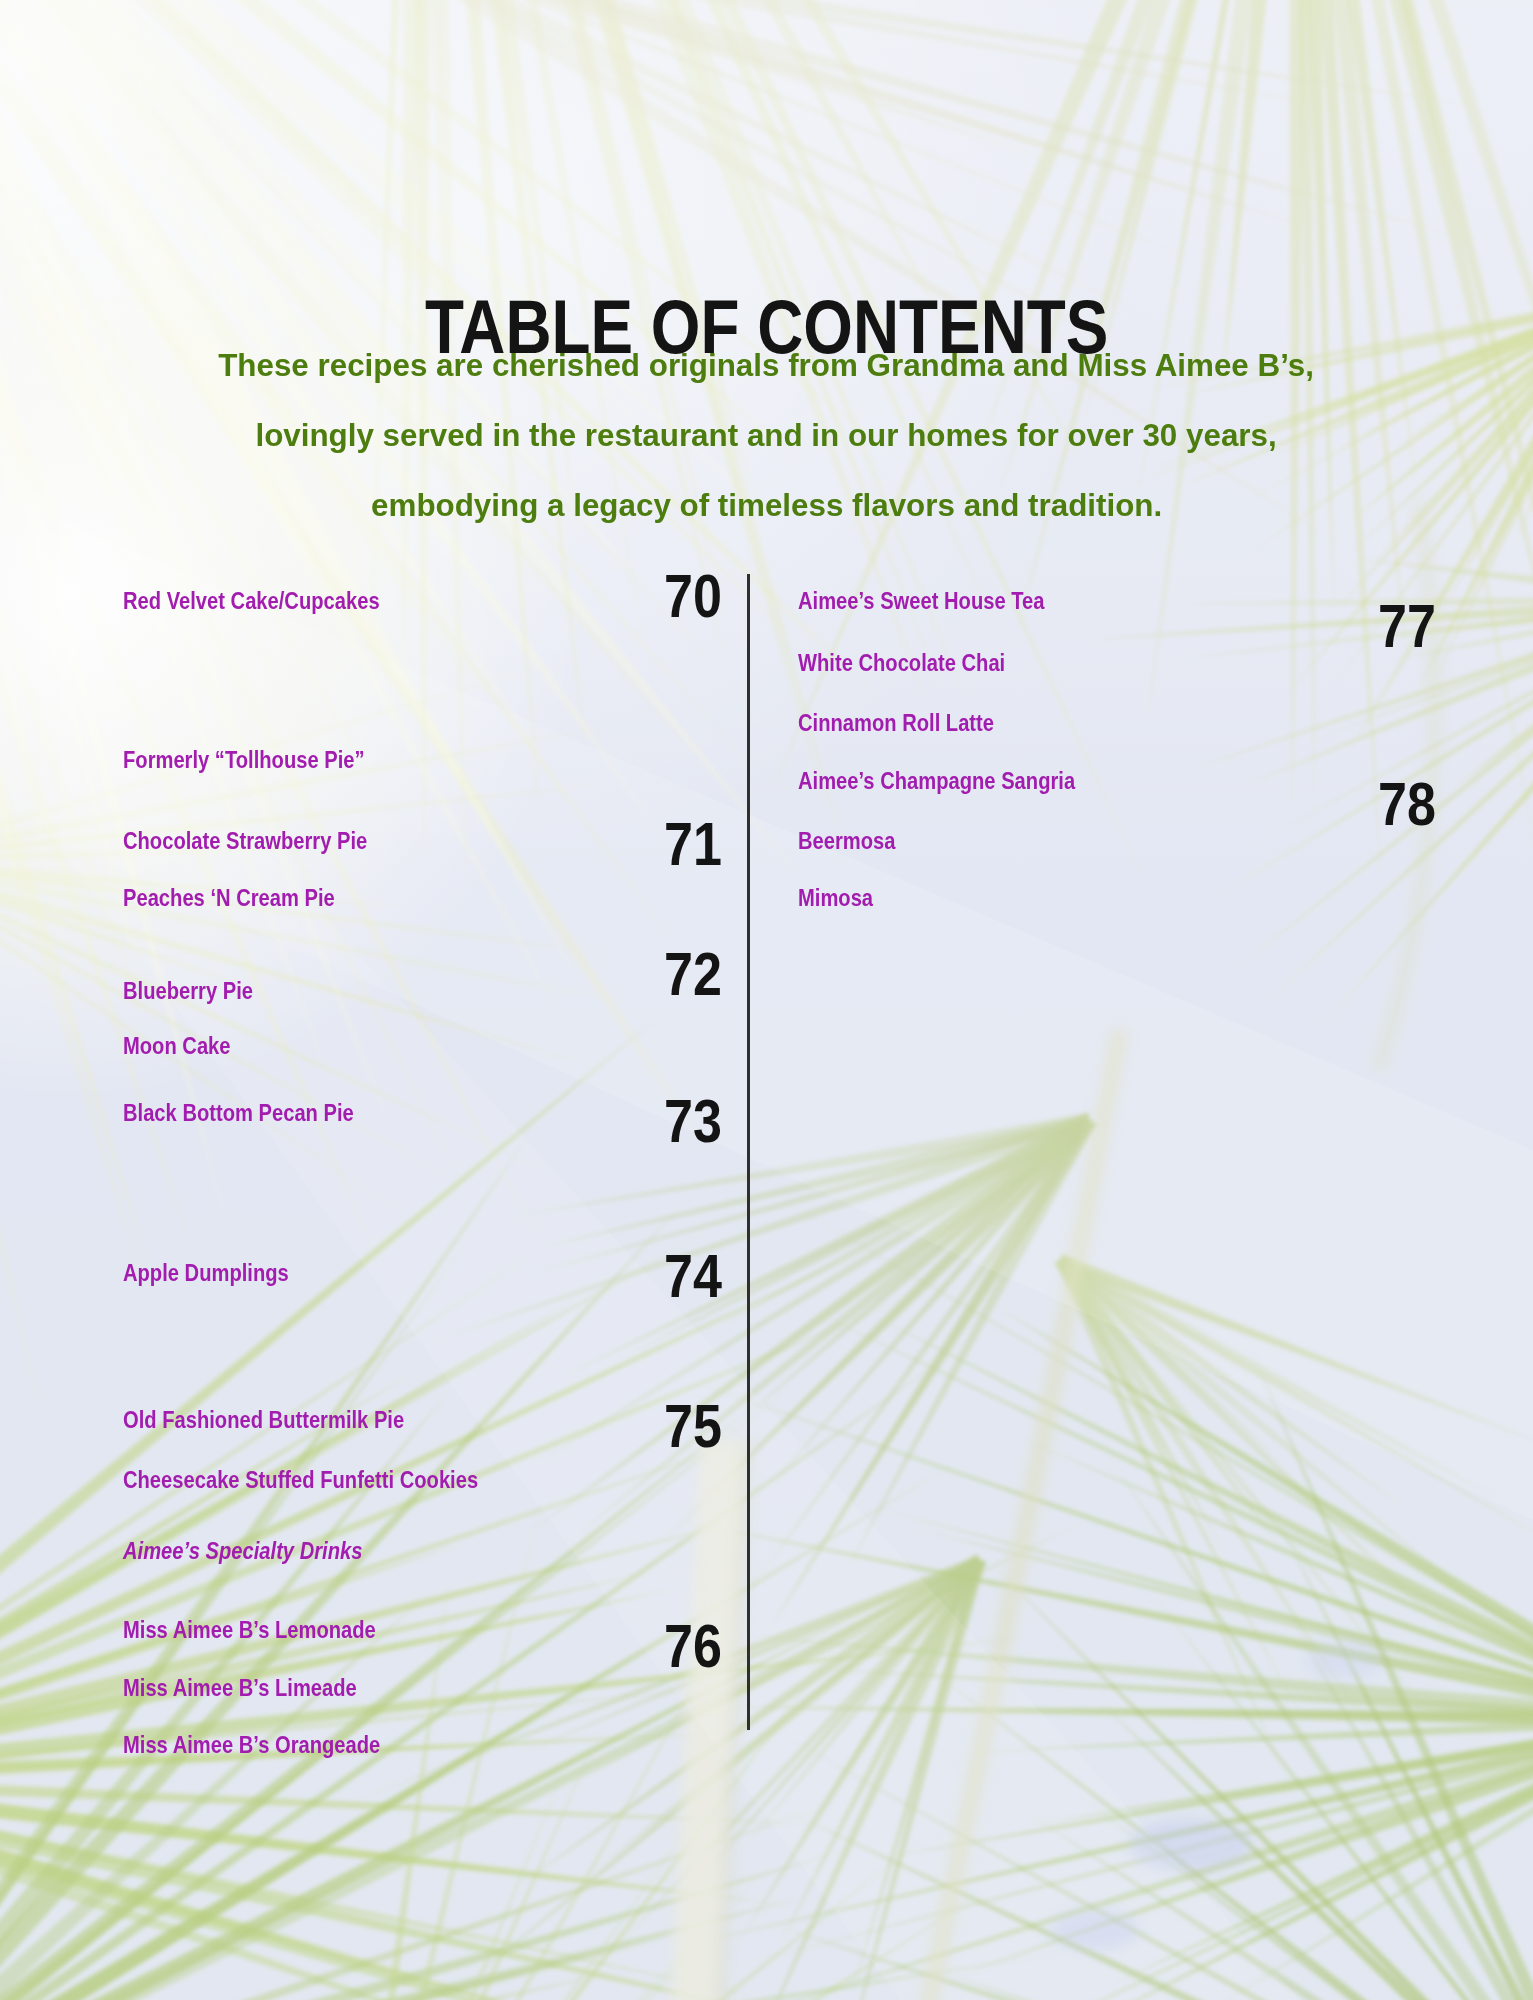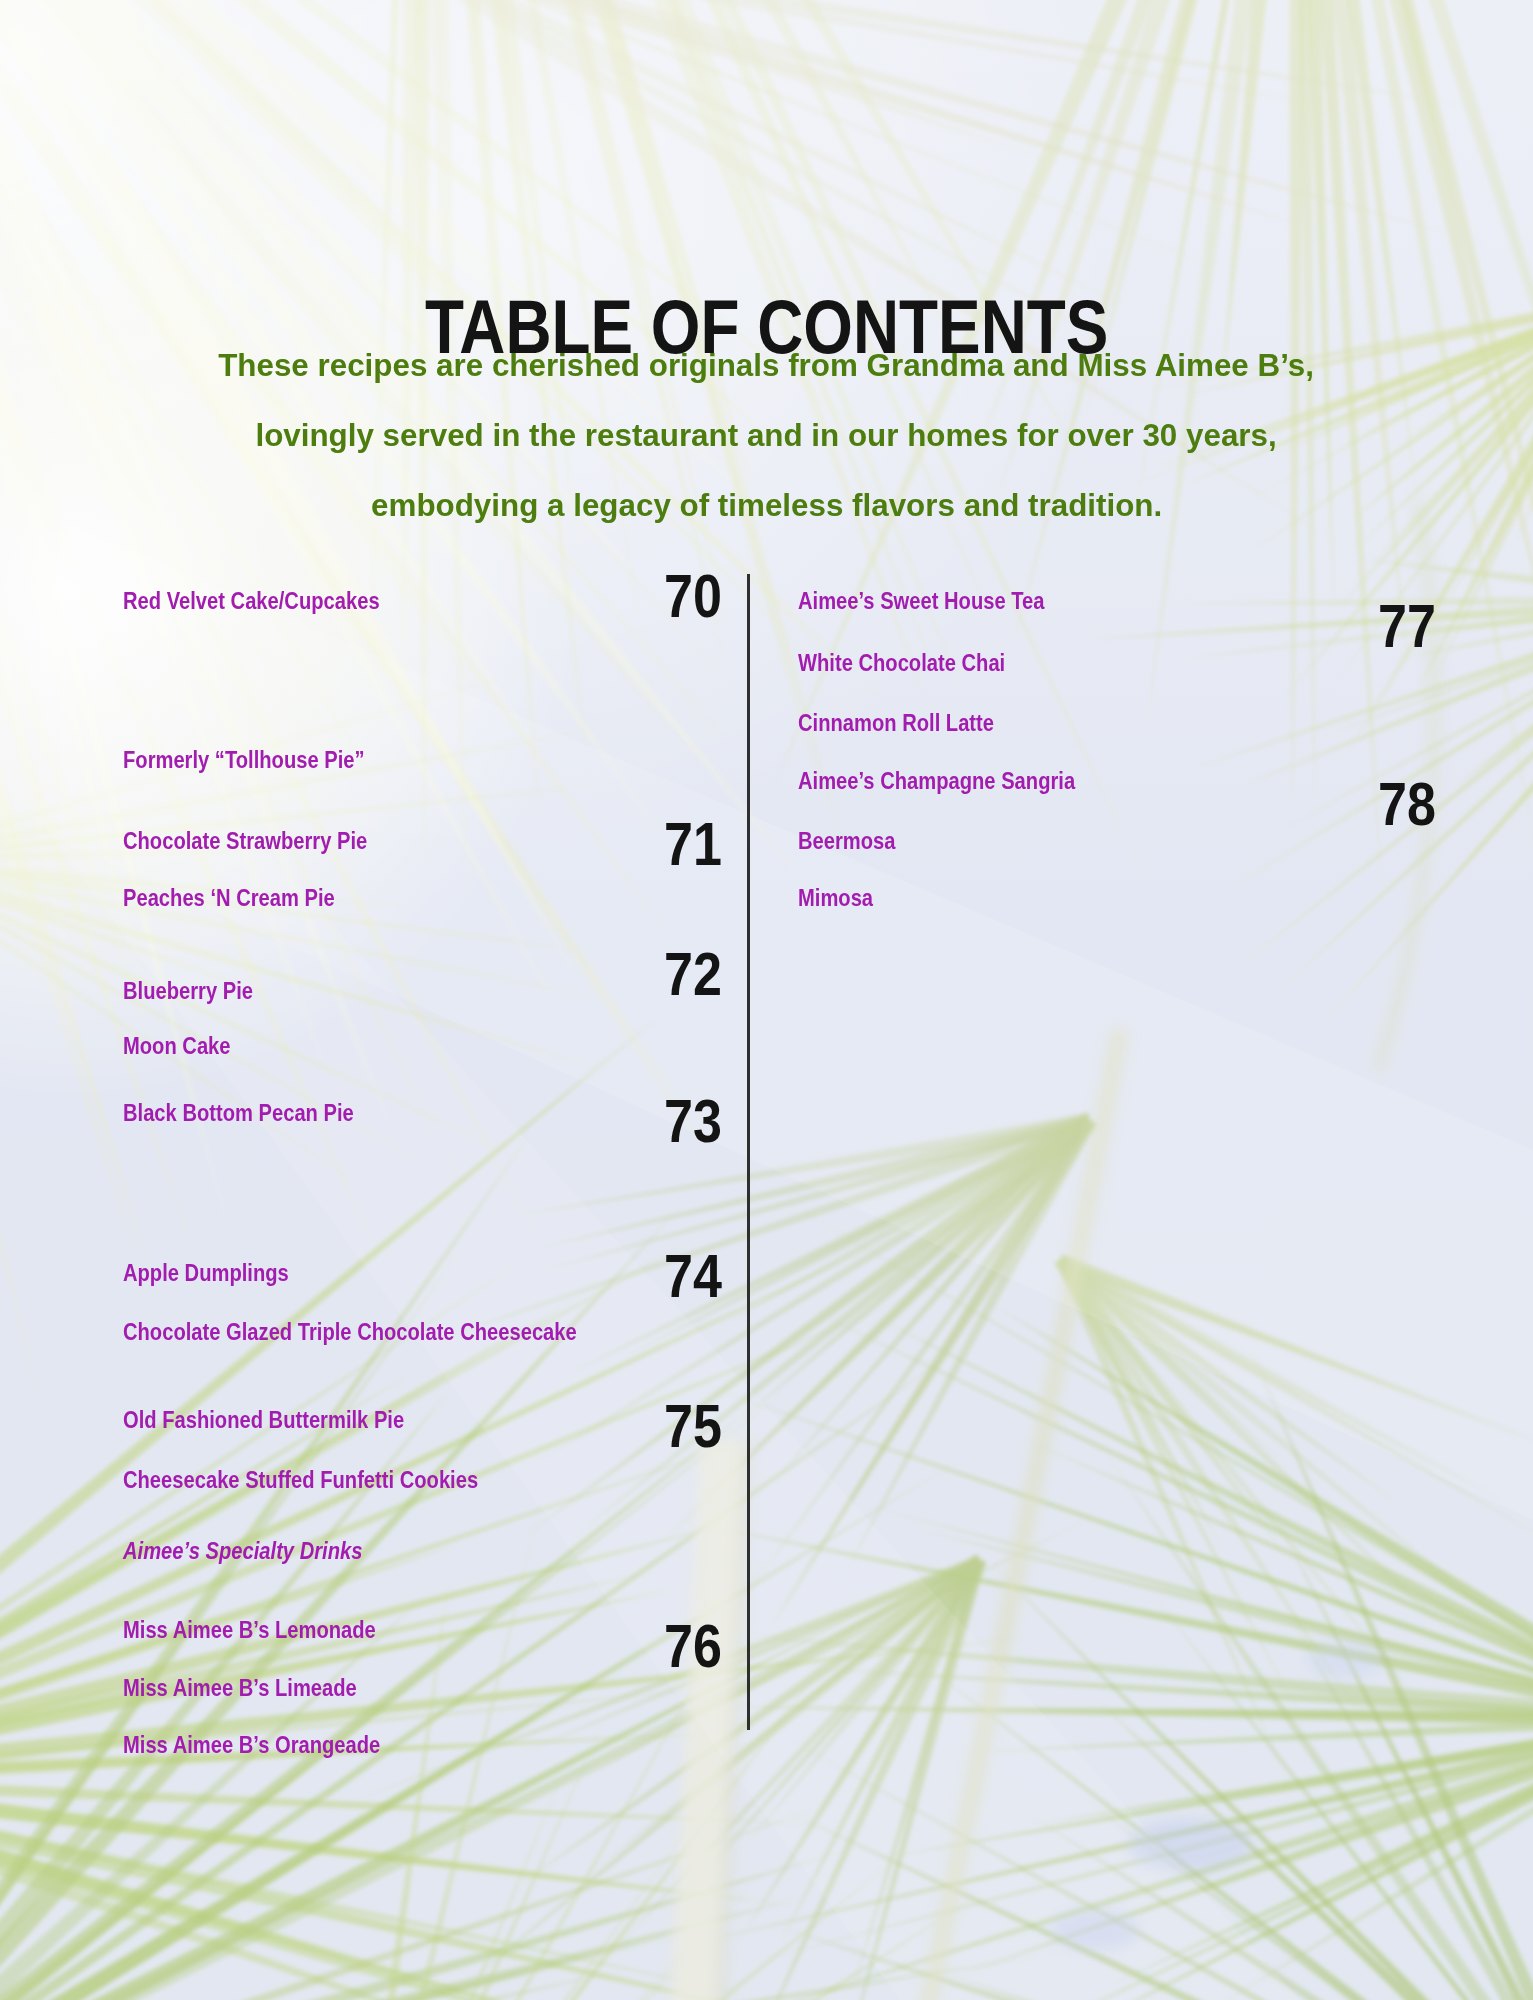--- a/index.html
+++ b/index.html
@@ -424,21 +424,20 @@
     <div class="divider"></div>
 
     <div class="item" style="top:589px"><span class="cx">Red Velvet Cake/Cupcakes</span></div>
     <div class="item" style="top:748px"><span class="cx">Formerly “Tollhouse Pie”</span></div>
     <div class="item" style="top:829px"><span class="cx">Chocolate Strawberry Pie</span></div>
     <div class="item" style="top:886px"><span class="cx">Peaches ‘N Cream Pie</span></div>
     <div class="item" style="top:979px"><span class="cx">Blueberry Pie</span></div>
     <div class="item" style="top:1034px"><span class="cx">Moon Cake</span></div>
     <div class="item" style="top:1101px"><span class="cx">Black Bottom Pecan Pie</span></div>
     <div class="item" style="top:1261px"><span class="cx">Apple Dumplings</span></div>
-    <div class="item" style="top:1320px"><span class="cx">Chocolate Glazed Triple Chocolate Cheesecake</span></div>
     <div class="item" style="top:1408px"><span class="cx">Old Fashioned Buttermilk Pie</span></div>
     <div class="item" style="top:1468px"><span class="cx">Cheesecake Stuffed Funfetti Cookies</span></div>
     <div class="item italic" style="top:1539px"><span class="cx">Aimee’s Specialty Drinks</span></div>
     <div class="item" style="top:1618px"><span class="cx">Miss Aimee B’s Lemonade</span></div>
     <div class="item" style="top:1676px"><span class="cx">Miss Aimee B’s Limeade</span></div>
     <div class="item" style="top:1733px"><span class="cx">Miss Aimee B’s Orangeade</span></div>
 
     <div class="num" style="left:664px;top:565px"><span class="cx">70</span></div>
     <div class="num" style="left:664px;top:813px"><span class="cx">71</span></div>
     <div class="num" style="left:664px;top:943px"><span class="cx">72</span></div>

